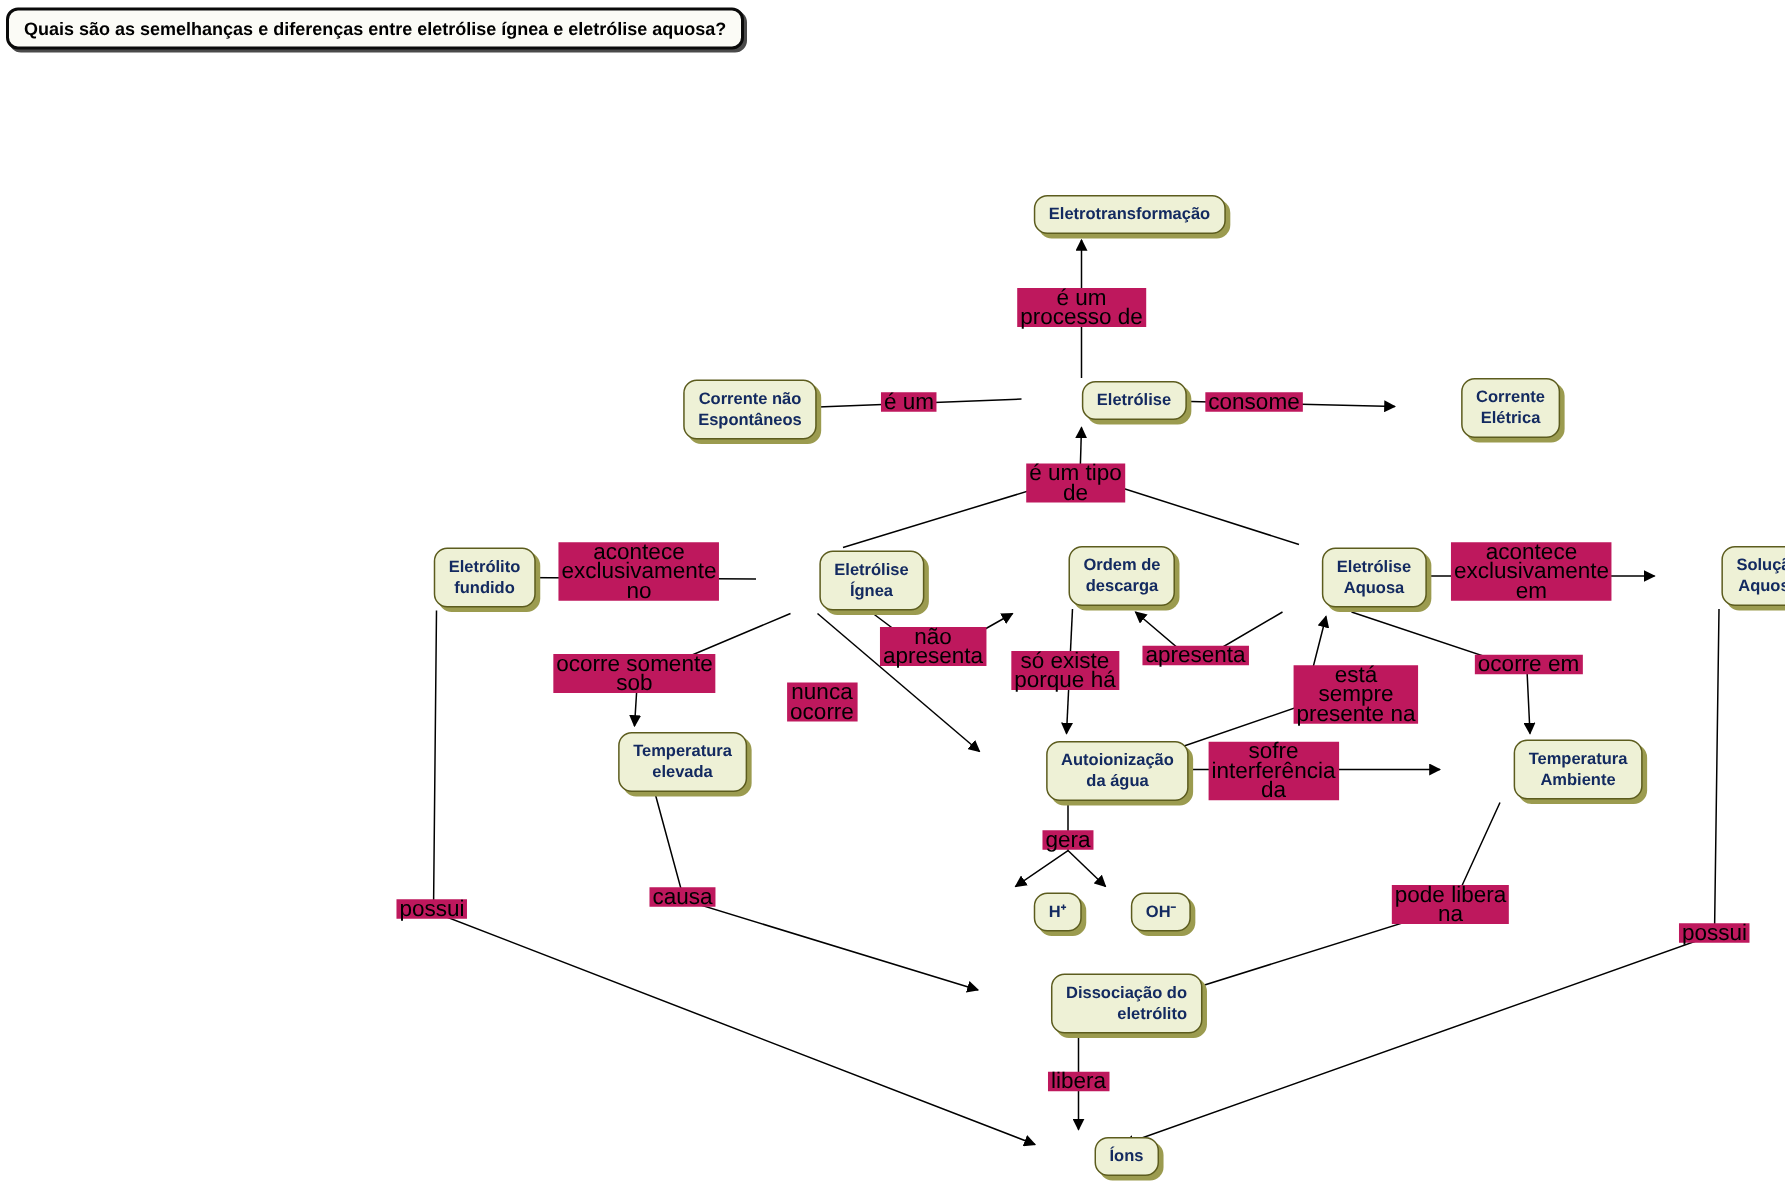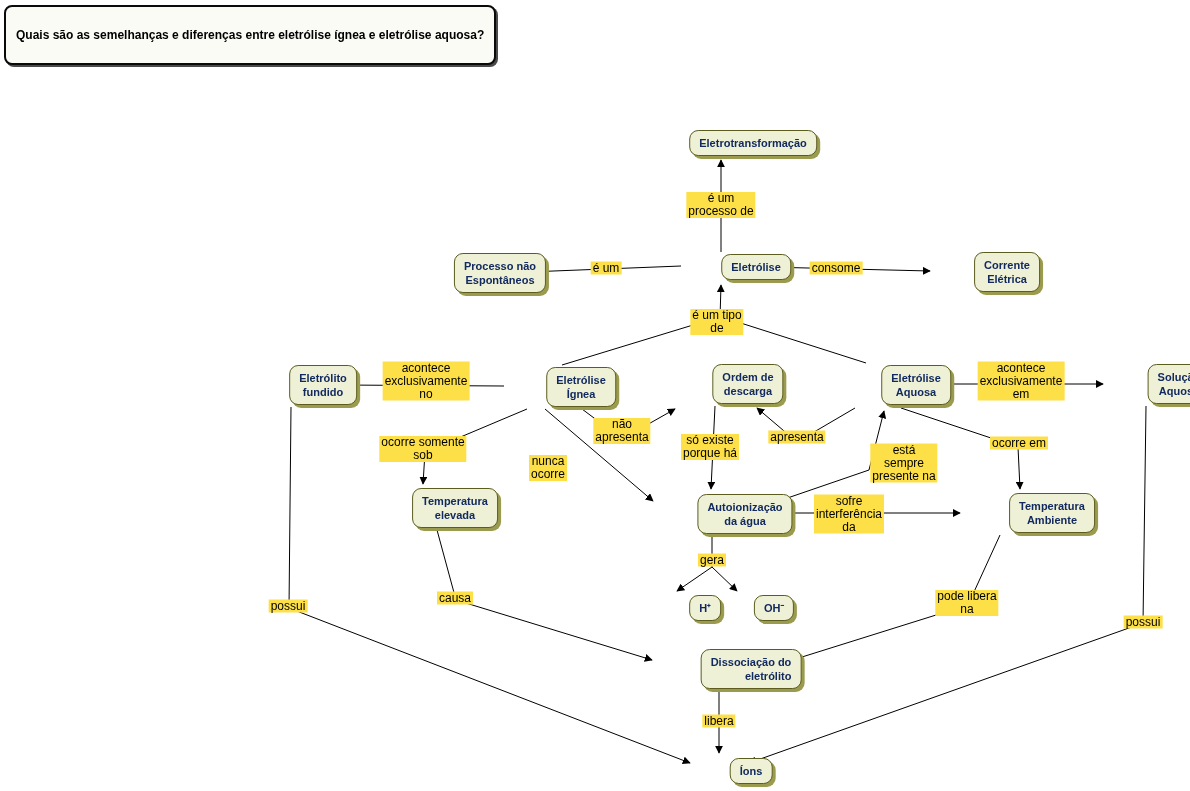--- a/index.html
+++ b/index.html
@@ -28,36 +28,36 @@
     font-weight: bold;
     color: #132a60;
     text-align: center;
     white-space: pre-line;
     line-height: 14px;
     margin-left: 32px;
   }
   .link-label {
     position: absolute;
     transform: translate(-50%, -50%);
-    background: #fde047;
-    font-size: 12px;
+    background: #be185d;
+    font-size: 15px;
     color: #000000;
     text-align: center;
     white-space: pre-line;
     line-height: 13px;
     padding: 0 2px;
   }
   .question {
     position: absolute;
     left: 4px; top: 5px;
     background: #fbfbf6;
     border: 2px solid #0a0a0a;
     border-radius: 8px;
     box-shadow: 2px 2px 0 #4a4a4a;
-    padding: 21px 10px;
+    padding: 5px 10px;
     font-size: 12px;
     font-weight: bold;
     color: #000000;
     white-space: nowrap;
   }
 </style>
 </head>
 <body>
 
 <div class="canvas">
@@ -92,21 +92,21 @@
       <polyline points="291,407 289,608 690,763" marker-end="url(#arrow)"></polyline>
       <polyline points="1146,406 1143,623 749,763" marker-end="url(#arrow)"></polyline>
       <polyline points="719,690 719,753" marker-end="url(#arrow)"></polyline>
     </g>
   </svg>
 
   <div class="question">Quais são as semelhanças e diferenças entre eletrólise ígnea e eletrólise aquosa?</div>
 
   <div class="node" style="left:721px; top:143px;">Eletrotransformação</div>
   <div class="node" style="left:724px; top:267px;">Eletrólise</div>
-  <div class="node" style="left:468px; top:273px;">Processo não
+  <div class="node" style="left:468px; top:273px;">Corrente não
 Espontâneos</div>
   <div class="node" style="left:975px; top:272px;">Corrente
 Elétrica</div>
   <div class="node" style="left:549px; top:387px;">Eletrólise
 Ígnea</div>
   <div class="node" style="left:716px; top:384px;">Ordem de
 descarga</div>
   <div class="node" style="left:884px; top:385px;">Eletrólise
 Aquosa</div>
   <div class="node" style="left:291px; top:385px;">Eletrólito

